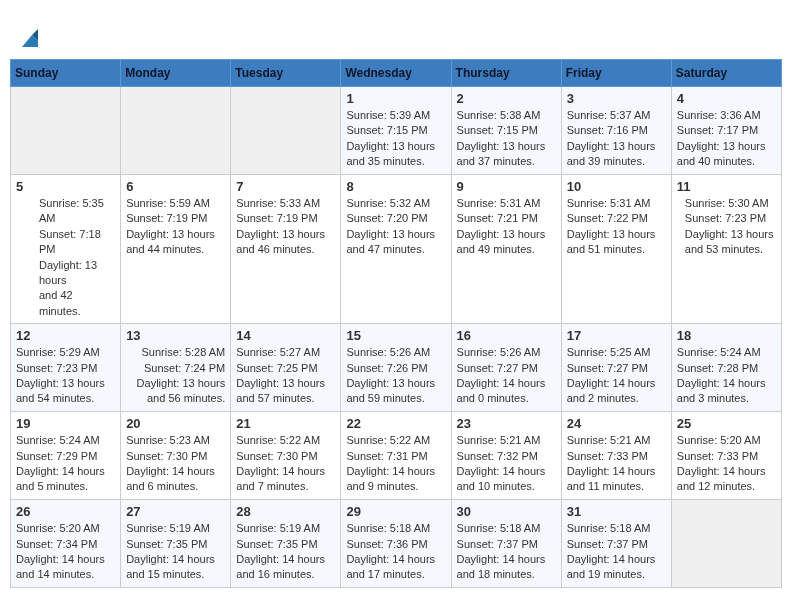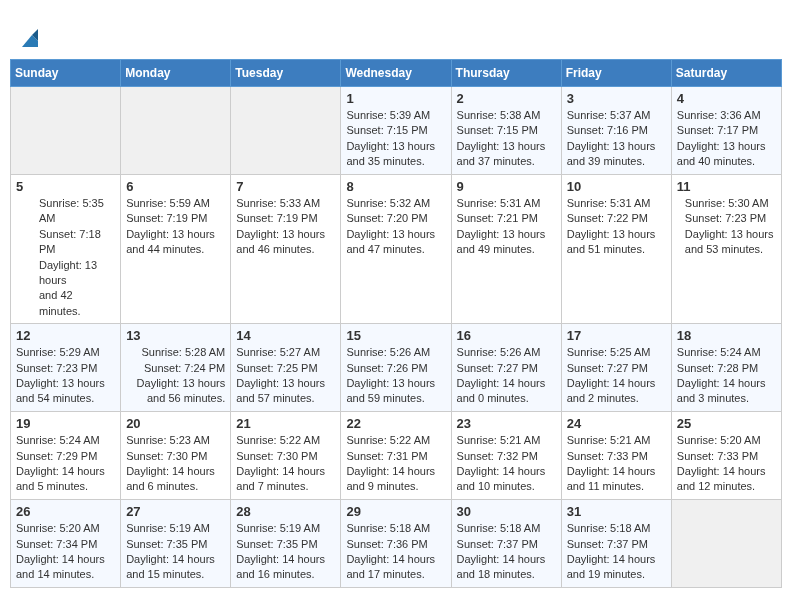--- a/index.html
+++ b/index.html
@@ -52,21 +52,21 @@
       color: #333;
       font-style: italic;
     }
     .calendar-table {
       width: 100%;
       border-collapse: collapse;
       table-layout: fixed;
     }
     .calendar-table thead tr th {
       background-color: #3d7dbf;
-      color: #ffffff;
+      color: #0f172a;
       font-size: 12px;
       font-weight: bold;
       padding: 6px 4px;
       text-align: left;
       border: 1px solid #5a9ad4;
     }
     .calendar-table tbody tr td {
       vertical-align: top;
       padding: 4px 5px;
       border: 1px solid #ccc;

